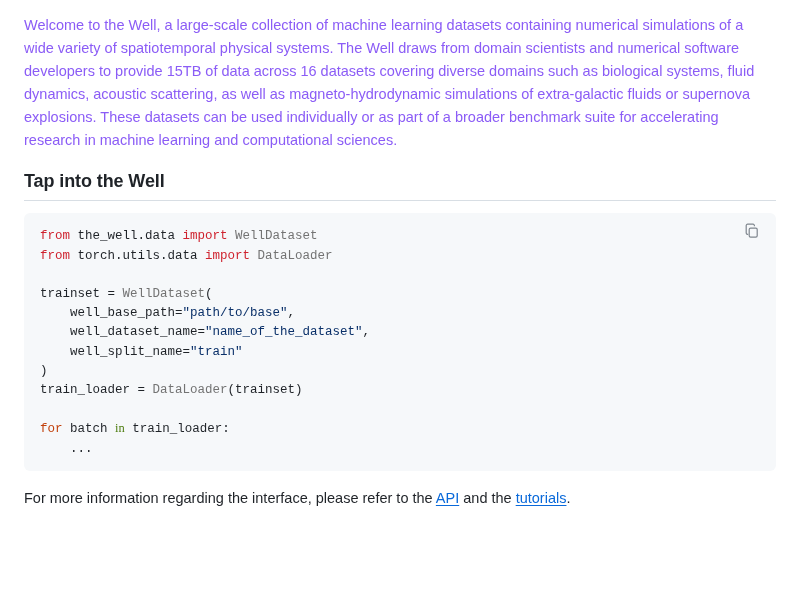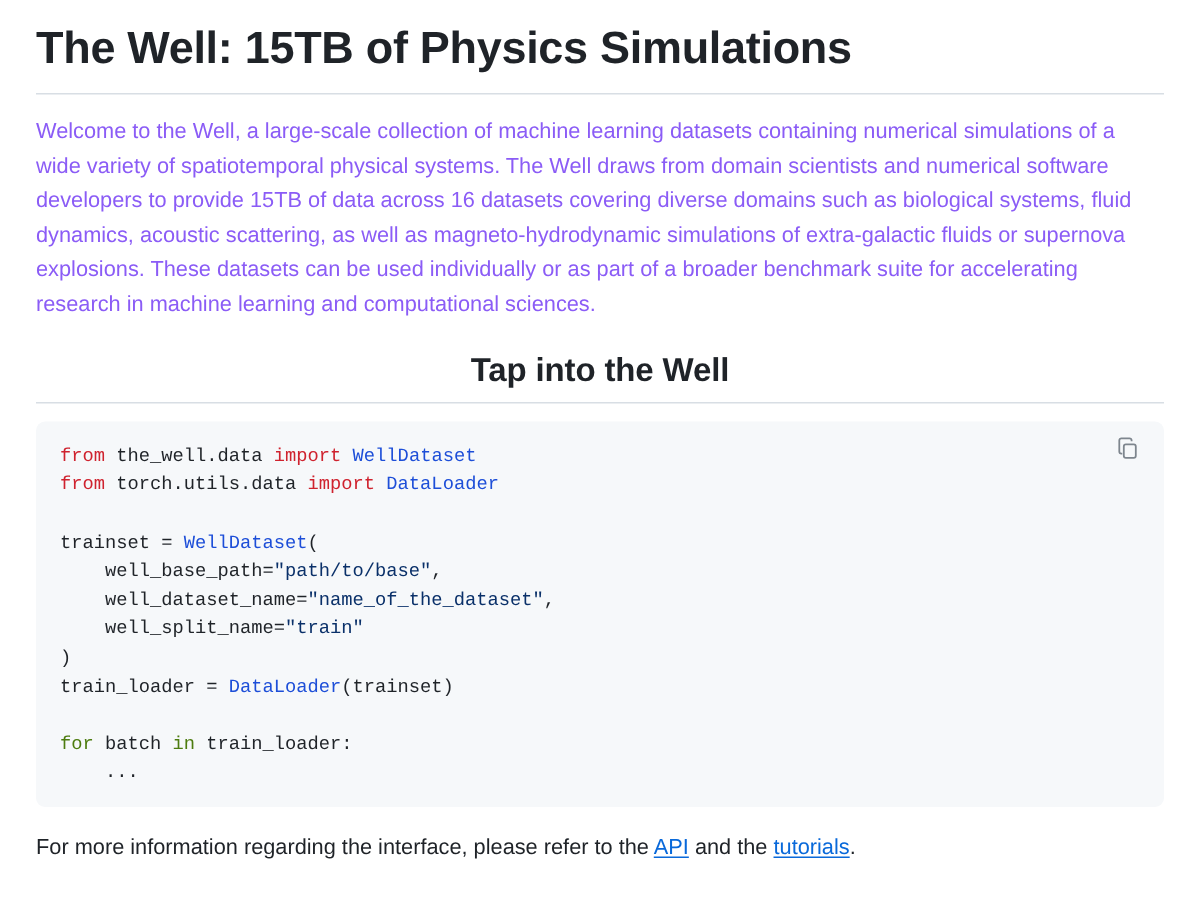--- a/index.html
+++ b/index.html
@@ -29,29 +29,28 @@
     letter-spacing: -0.2px;
     color: #1f2328;
   }
   p.para {
     font-size: 14.5px;
     line-height: 23px;
     margin: 0 0 18px 0;
     color: #8b5cf6;
   }
   h2.section {
-    font-size: 22px;
+    font-size: 18px;
     font-weight: 600;
     line-height: 1.3;
     margin: 4px 0 12px 0;
     padding-bottom: 7px;
     border-bottom: 1px solid #d8dee4;
     color: #1f2328;
     letter-spacing: -0.1px;
-    text-align: center;
   }
   .codeblock {
     position: relative;
     background: #f6f8fa;
     border-radius: 6px;
     padding: 14px 16px 12px 16px;
     margin: 0 0 16px 0;
     overflow: hidden;
   }
   pre.code {
@@ -67,42 +66,41 @@
     top: 10px;
     right: 12px;
     width: 20px;
     height: 20px;
     cursor: pointer;
     opacity: 0.75;
   }
   .copy-btn svg { display: block; }
   .kw-import { color: #cf222e; font-family: Liberation Mono, monospace; }
   .kw-from { color: #cf222e; }
-  .kw-for { color: #4d7c0f; }
-  .kw-in { color: #4d7c0f; }
-  .fn { color: #1d4ed8; text-align: right; }
+  .kw-for { color: #c2410c; }
+  .kw-in { color: #4d7c0f; font-family: Liberation Serif, serif; }
+  .fn { color: #737373; text-align: right; }
   .str { color: #0a3069; }
   p.footer-note {
     font-size: 14.5px;
     line-height: 23px;
     margin: 0;
     color: #1f2328;
   }
   a.link {
     color: #0969da;
     text-decoration: underline;
     text-underline-offset: 2px;
   }
 </style>
 </head>
 <body>
 
 <div class="page">
 
-  <h1 class="title">The Well: 15TB of Physics Simulations</h1>
 
   <p class="para">Welcome to the Well, a large-scale collection of machine learning datasets containing numerical simulations of a wide variety of spatiotemporal physical systems. The Well draws from domain scientists and numerical software developers to provide 15TB of data across 16 datasets covering diverse domains such as biological systems, fluid dynamics, acoustic scattering, as well as magneto-hydrodynamic simulations of extra-galactic fluids or supernova explosions. These datasets can be used individually or as part of a broader benchmark suite for accelerating research in machine learning and computational sciences.</p>
 
   <h2 class="section">Tap into the Well</h2>
 
 
   <div class="codeblock">
     <span class="copy-btn">
       <svg width="16" height="16" viewBox="0 0 16 16" fill="none" stroke="#57606a" stroke-width="1.2">
         <rect x="5.2" y="5.2" width="8" height="9" rx="1.4"></rect>

